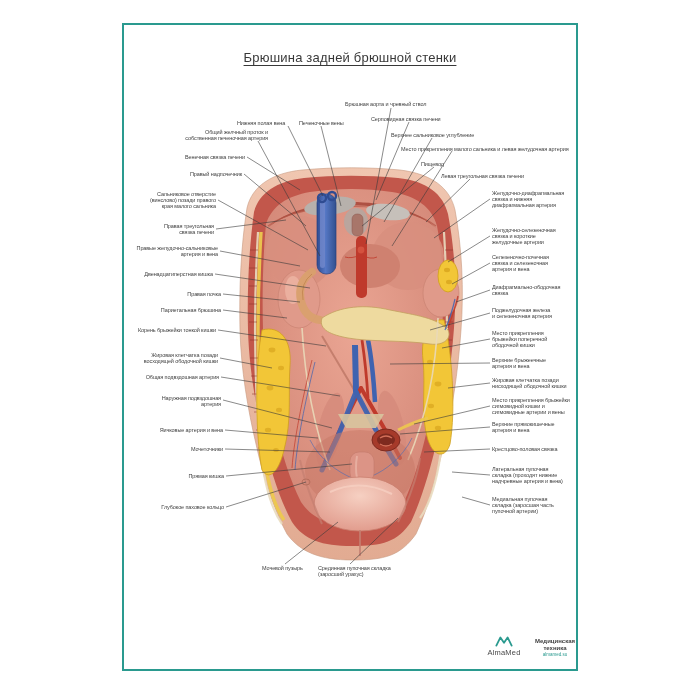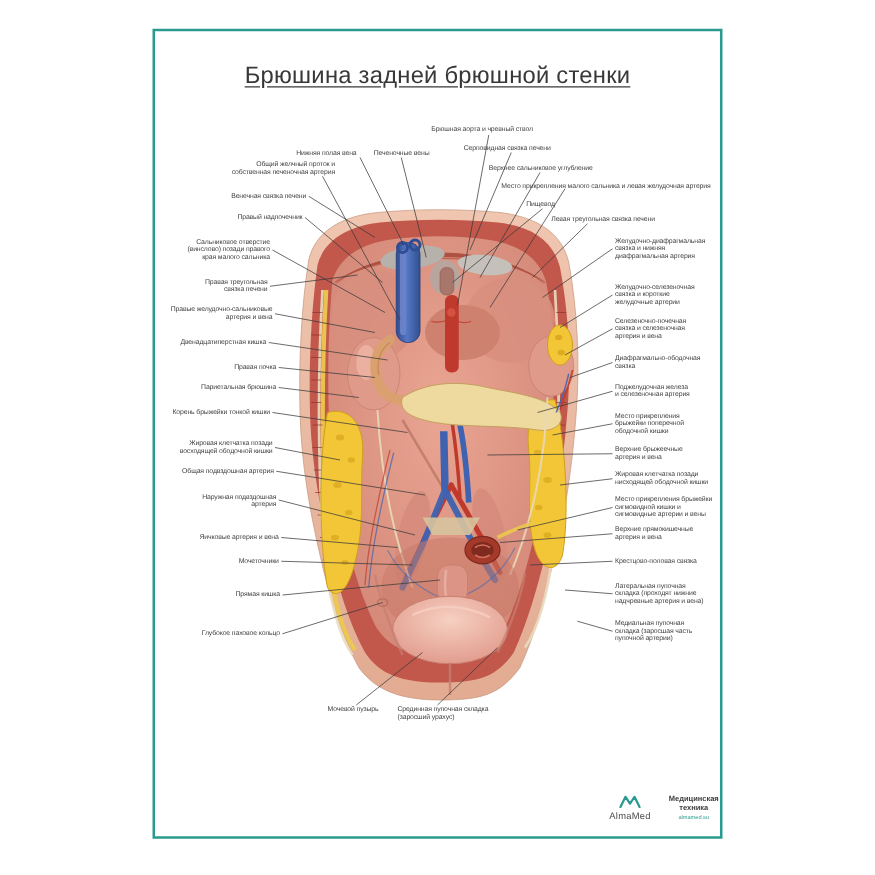--- a/index.html
+++ b/index.html
@@ -1,27 +1,27 @@
 <!DOCTYPE html>
 <html><head>
 <meta charset="utf-8">
 <style>
   html,body{margin:0;padding:0;background:#ffffff;}
   .page{position:relative;width:700px;height:700px;background:#fff;overflow:hidden;
         font-family:"Liberation Sans",sans-serif;}
   .frame{position:absolute;left:122px;top:23px;width:452px;height:644px;
          border:2px solid #2a9a8f;background:#fff;}
   .title{position:absolute;left:122px;top:50px;width:456px;margin:0;
-         text-align:center;font-size:19px;font-weight:400;color:#383838;
+         text-align:center;font-size:13px;font-weight:400;color:#383838;
          text-decoration:underline;text-underline-offset:3px;letter-spacing:.2px;}
   .art{position:absolute;left:0;top:0;width:700px;height:700px;}
   .lbl{position:absolute;font-size:5.5px;line-height:6px;color:#3f3f3f;
        white-space:pre-line;letter-spacing:-.1px;}
   .lbl.r{text-align:right;}
-  .logo{position:absolute;left:482px;top:636px;display:flex;gap:6px;align-items:center;}
+  .logo{position:absolute;left:482px;top:636px;display:flex;gap:6px;align-items:flex-end;}
   .logo-left{display:flex;flex-direction:column;align-items:center;width:44px;}
   .logo-brand{font-size:7.5px;color:#4a4a4a;letter-spacing:.2px;margin-top:1px;}
   .logo-right{display:flex;flex-direction:column;align-items:center;width:46px;}
   .tag{font-size:6px;font-weight:bold;color:#3f3f3f;line-height:6.5px;}
   .site{font-size:4.5px;color:#2a9a8f;margin-top:1px;}
 </style>
 </head>
 <body>
 
 <div class="page">

